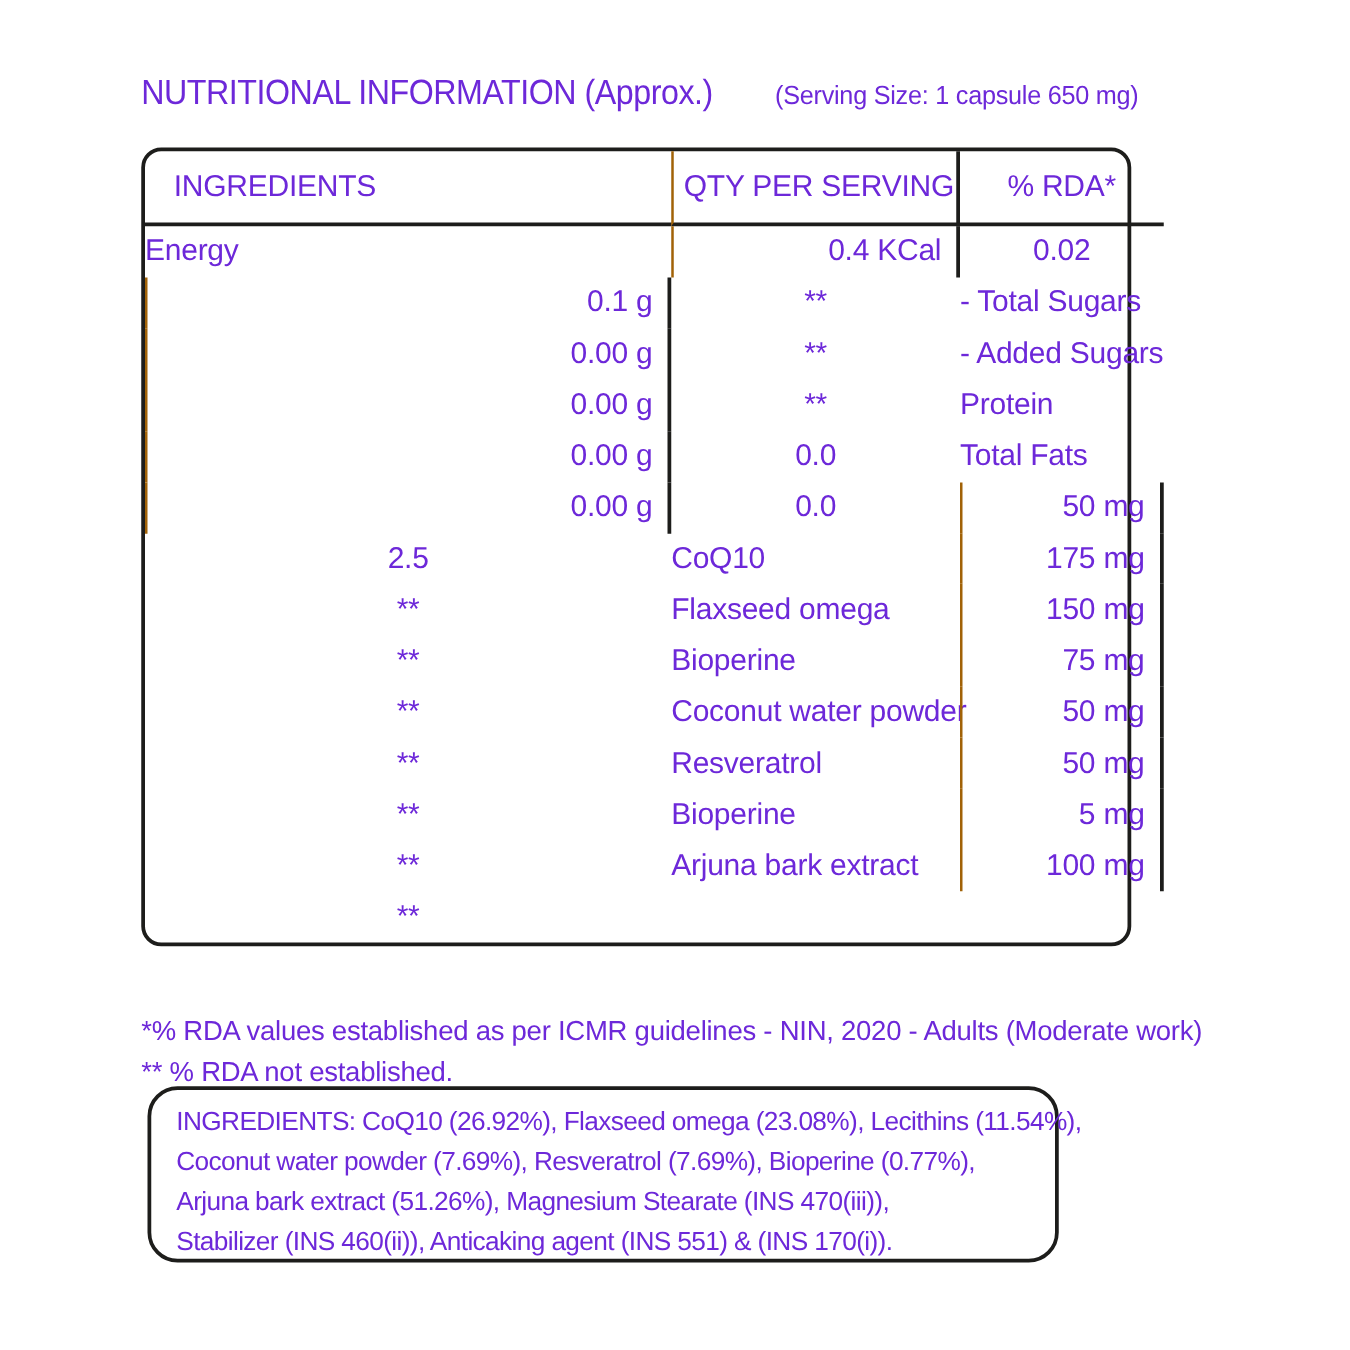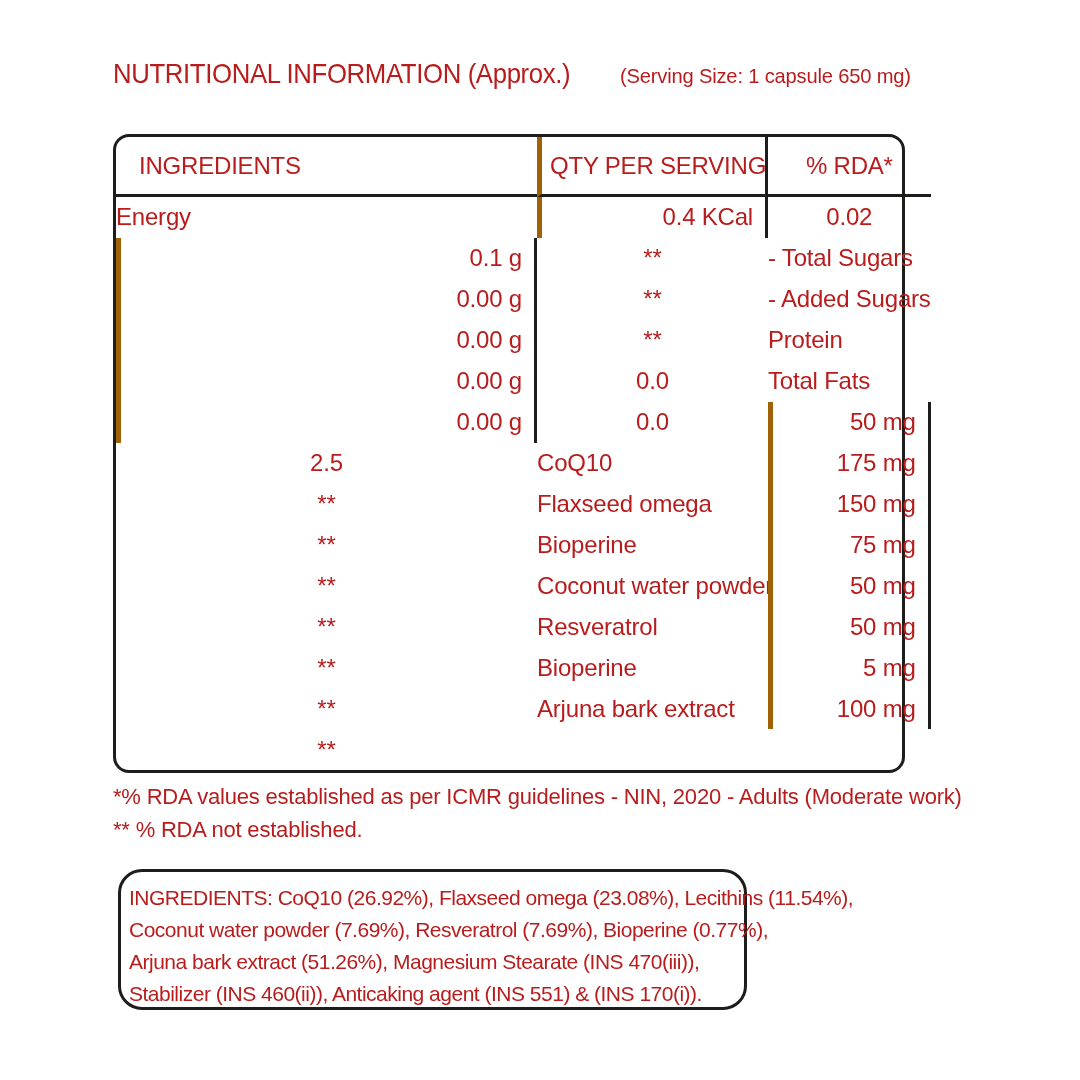--- a/index.html
+++ b/index.html
@@ -1,47 +1,47 @@
 <!DOCTYPE html>
 <html><head>
 <meta charset="utf-8">
 <style>
   html,body{margin:0;padding:0;background:#ffffff;}
   .canvas{
     position:relative;width:1080px;height:1080px;background:#ffffff;
-    font-family:"Liberation Sans", sans-serif;color:#b91c1c;overflow:hidden;
+    font-family:"Liberation Sans", sans-serif;color:#6d28d9;overflow:hidden;
   }
   
   .title-row{position:absolute;left:113px;top:58px;display:flex;align-items:baseline;gap:10px;white-space:nowrap;}
   .title-main{font-size:28px;font-weight:500;letter-spacing:-0.4px;display:inline-block;transform:scaleX(.92);transform-origin:left bottom;}
   .title-serving{font-size:21px;font-weight:400;letter-spacing:-0.2px;display:inline-block;transform:scaleX(.96);transform-origin:left bottom;}
   
   .ntable{
     position:absolute;left:113px;top:118px;width:792px;height:639px;
     border:3px solid #1d1d1b;border-radius:16px;
     display:grid;grid-template-columns:421px 231px 1fr;
     grid-template-rows:60px;grid-auto-rows:1fr;
-    box-sizing:border-box;background:#fff;margin-top:16px;
+    box-sizing:border-box;background:#fff;
   }
   .c{display:flex;align-items:center;font-size:24px;letter-spacing:-0.2px;box-sizing:border-box;white-space:nowrap;}
   .hc{border-bottom:3px solid #1d1d1b;font-size:24px;}
   .h1{padding-left:23px;}
   .h2{padding-left:8px;}
   .h3{justify-content:center;}
-  .mid{border-left:5px solid #a16207;border-right:3px solid #1d1d1b;}
+  .mid{border-left:2px solid #a16207;border-right:3px solid #1d1d1b;}
   .c1{}
   .c2{justify-content:flex-end;padding-right:12px;}
   .c3{justify-content:center;}
   
-  .footnotes{position:absolute;left:113px;top:780px;font-size:22px;line-height:33px;letter-spacing:-0.2px;white-space:nowrap;}
+  .footnotes{position:absolute;left:113px;top:808px;font-size:22px;line-height:33px;letter-spacing:-0.2px;white-space:nowrap;}
   
   .ingbox{
-    position:absolute;left:118px;top:869px;width:629px;height:141px;
+    position:absolute;left:118px;top:869px;width:729px;height:141px;
     border:3px solid #1d1d1b;border-radius:24px;box-sizing:border-box;
-    padding:10px 12px 0 8px;background:#fff;
+    padding:10px 12px 0 20px;background:#fff;
   }
   .ingline{font-size:21px;line-height:32px;letter-spacing:-0.5px;white-space:nowrap;}
 </style>
 </head>
 <body>
 
 <div class="canvas">
 
   <div class="title-row">
     <span class="title-main">NUTRITIONAL INFORMATION (Approx.)</span>

